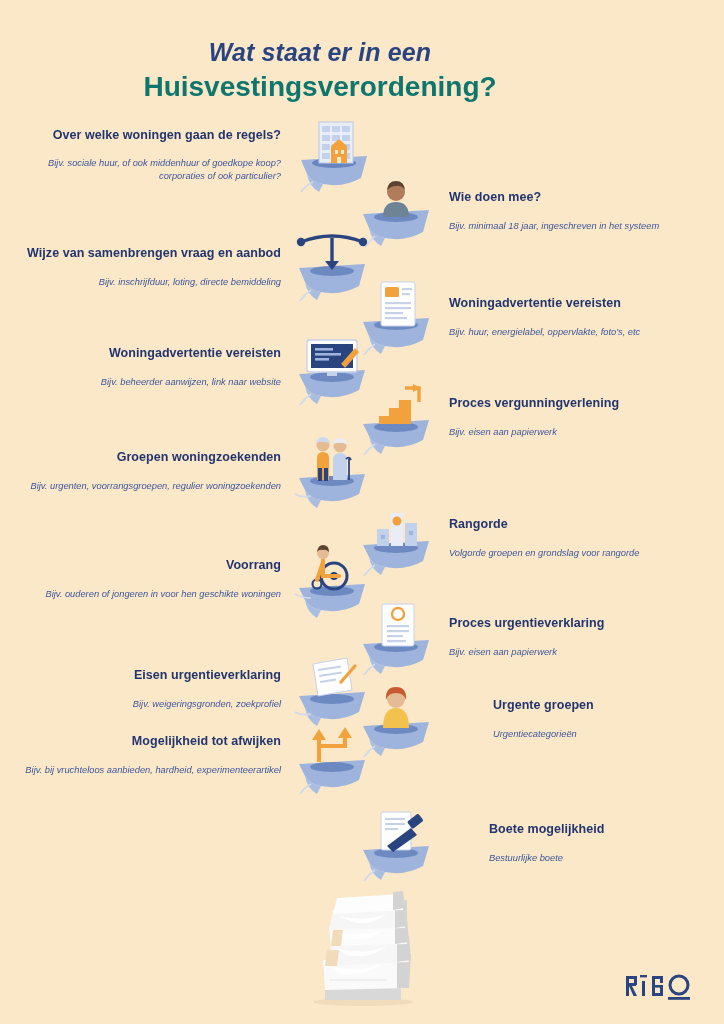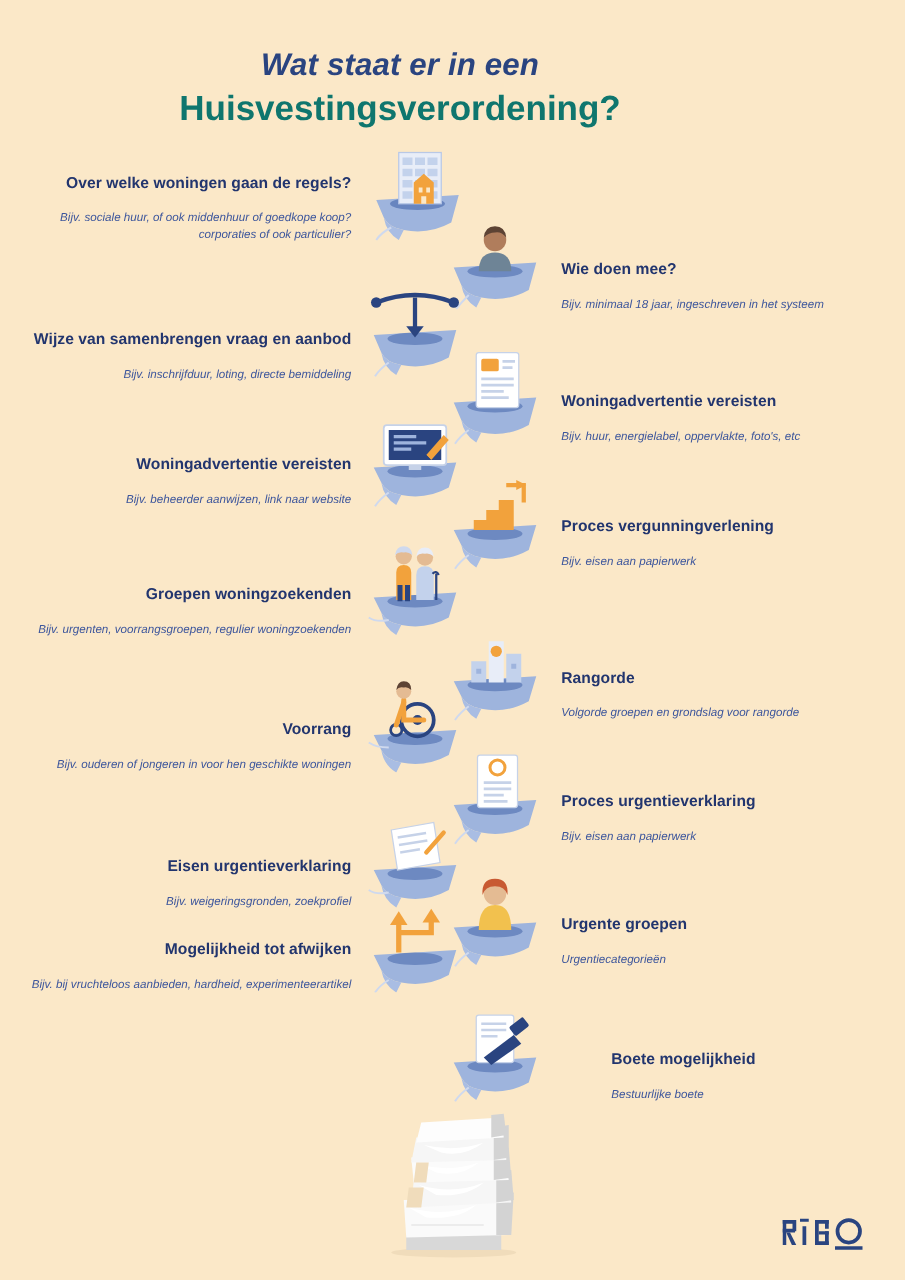--- a/index.html
+++ b/index.html
@@ -44,21 +44,21 @@
     font-weight: 700;
     color: #0f766e;
     line-height: 1.25;
     margin-top: 2px;
   }
 
   
   .row {
     position: absolute;
     display: flex;
-    align-items: flex-end;
+    align-items: center;
   }
   .row.left {
     left: 0;
     width: 375px;
     justify-content: flex-end;
   }
   .row.right {
     left: 355px;
     width: 369px;
     justify-content: flex-start;
@@ -378,21 +378,21 @@
         <g fill="#c6d2e8">
           <rect x="29" y="19" width="23" height="2" transform="rotate(-9 29 19)"></rect>
           <rect x="30" y="25" width="23" height="2" transform="rotate(-9 30 25)"></rect>
           <rect x="31" y="31" width="16" height="2" transform="rotate(-9 31 31)"></rect>
         </g>
         <path d="M52 32 L66 16" stroke="#f2a23c" stroke-width="3.4" fill="none" stroke-linecap="round"></path>
       </svg>
     </div>
   </div>
 
-  <div class="row right" style="top:696px;">
+  <div class="row right" style="top:680px;gap:44px;">
     <div class="illus">
       <svg width="86" height="78" viewBox="0 0 86 78">
         <path d="M8 46 L74 42 L68 62 Q50 72 30 68 Q18 66 14 58 Z" fill="#9eb4dd"></path>
         <path d="M14 58 Q18 66 30 68 L26 76 Q16 70 14 58 Z" fill="#a9bde3"></path>
         <path d="M20 66 Q13 71 9 77" stroke="#cfd9ee" stroke-width="1.6" fill="none"></path>
         <ellipse cx="41" cy="49" rx="22" ry="5" fill="#3c5ea5" opacity="0.5"></ellipse>
         <path d="M28 48 Q28 28 41 28 Q54 28 54 48 Z" fill="#f2c14e"></path>
         <circle cx="41" cy="19" r="9" fill="#e4bb93"></circle>
         <path d="M31 20 Q30 7 41 7 Q52 7 51 20 Q49 13 41 13 Q33 13 31 20 Z" fill="#c85a32"></path>
       </svg>

